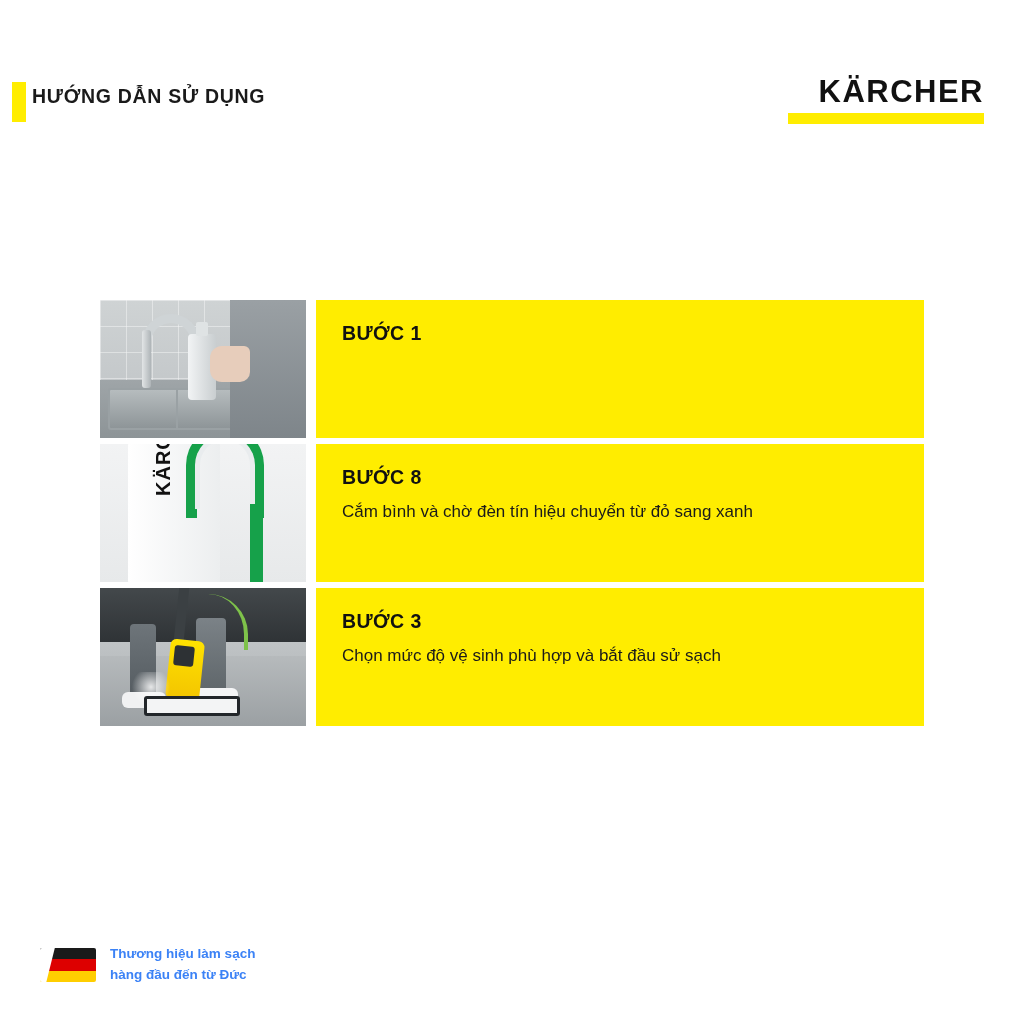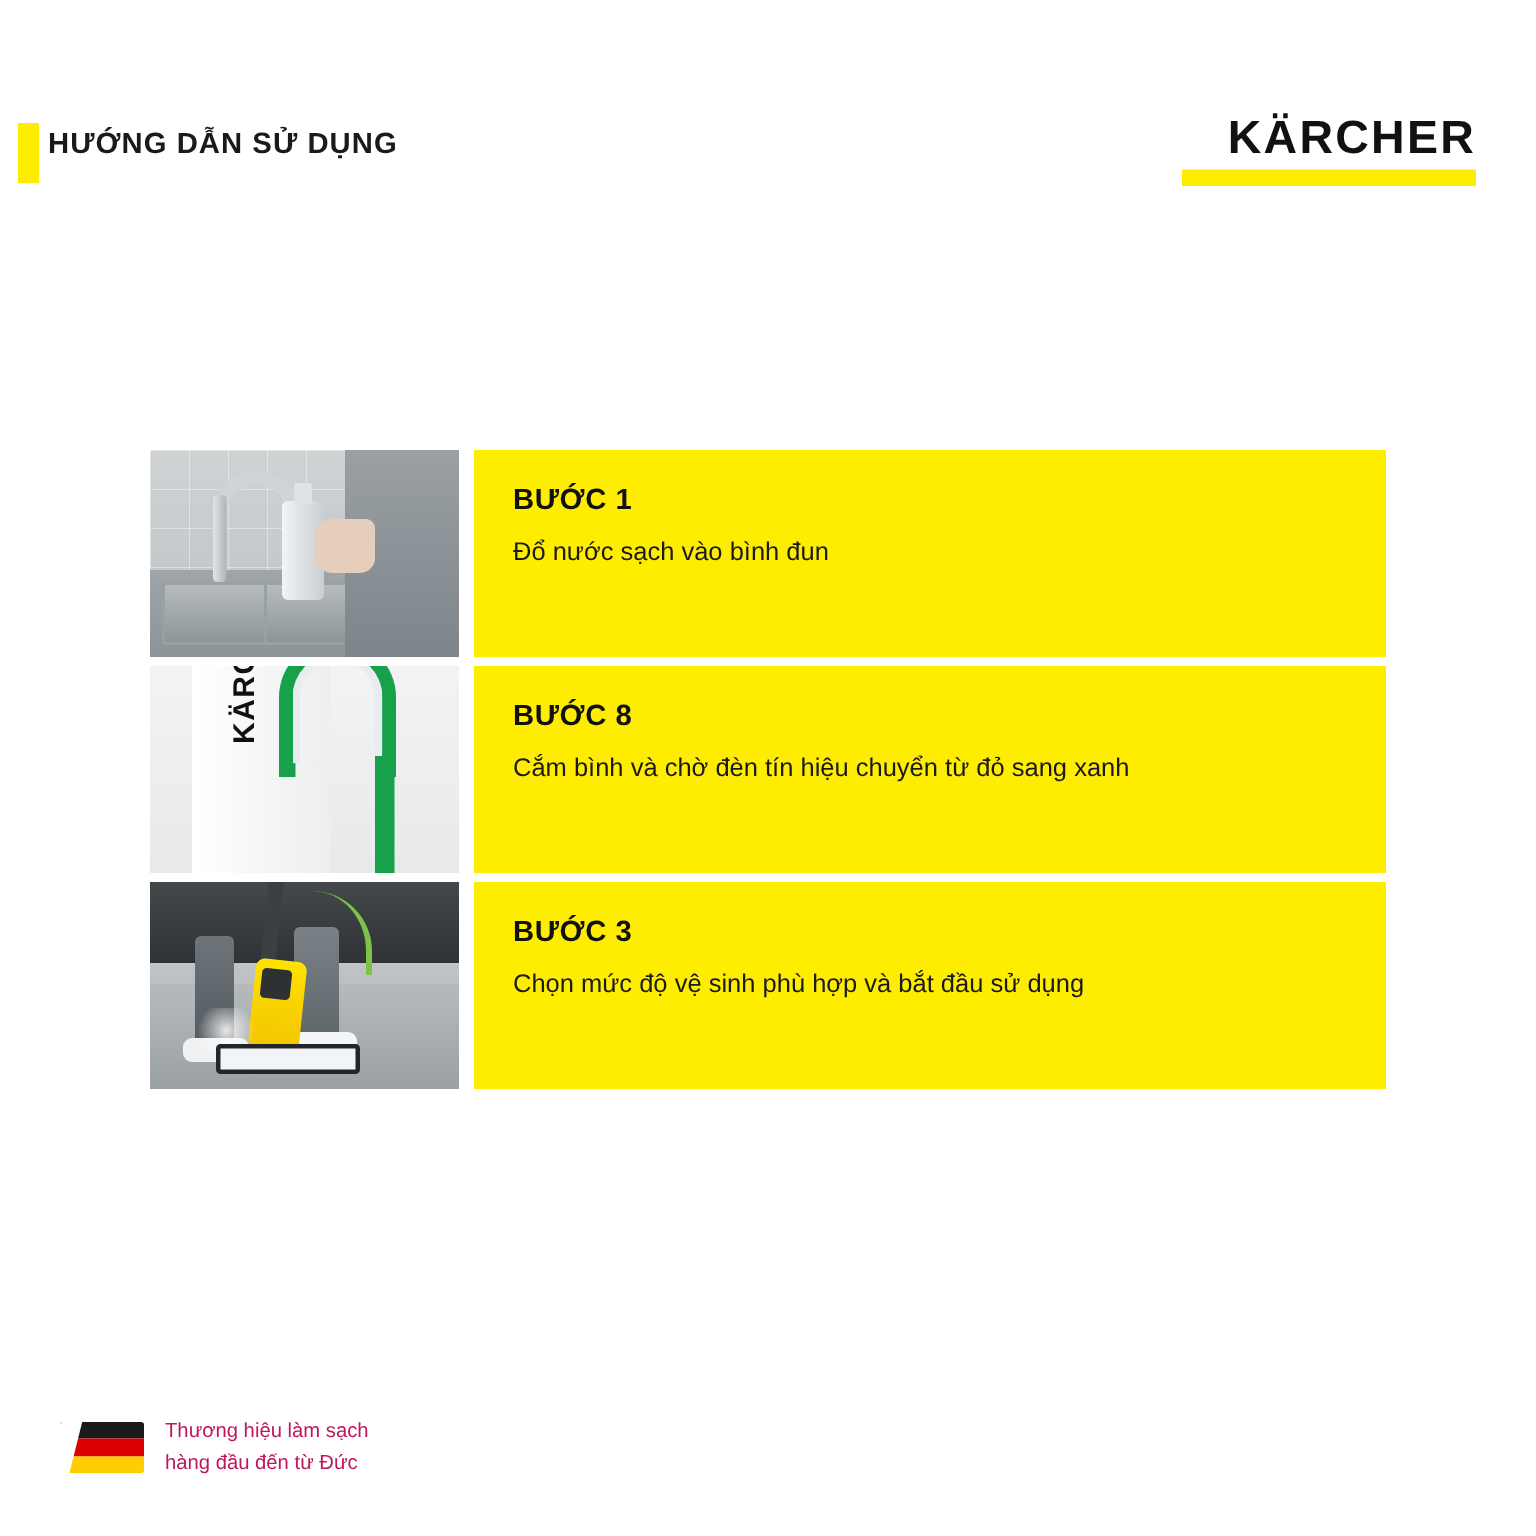--- a/index.html
+++ b/index.html
@@ -268,23 +268,23 @@
   .flag .s { position:absolute; left:0; width:100%; height:33.34%; }
   .flag .s1 { top:0; background:#1a1a1a; }
   .flag .s2 { top:33.34%; background:#dd0000; }
   .flag .s3 { top:66.68%; background:#ffce00; }
   .flag:after{
     content:""; position:absolute; left:-10px; top:-4px; width:20px; height:44px;
     background:#ffffff; transform: rotate(14deg);
   }
   .footer-text {
     font-size: 13.5px;
-    color: #be185d;
+    color: #3b82f6;
     line-height: 1.55;
-    font-weight: 400;
+    font-weight: 700;
   }
 </style>
 </head>
 <body>
 
 <div class="page">
 
   <div class="header">
     <div class="header-accent"></div>
     <div class="header-title">HƯỚNG DẪN SỬ DỤNG</div>
@@ -302,21 +302,20 @@
         <div class="counter"></div>
         <div class="sink"></div>
         <div class="tap-arc"></div>
         <div class="tap"></div>
         <div class="arm"></div>
         <div class="bottle"></div>
         <div class="hand"></div>
       </div>
       <div class="panel">
         <div class="step-title">BƯỚC 1</div>
-        <div class="step-desc">Đổ nước sạch vào bình đun</div>
       </div>
     </div>
 
     <div class="step-row r2">
       <div class="thumb img2">
         <div class="body"></div>
         <div class="hose"></div>
         <div class="hose-in"></div>
         <div class="pole"></div>
         <div class="vtext">KÄRCHER</div>
@@ -337,21 +336,21 @@
         <div class="shoeR"></div>
         <div class="cord"></div>
         <div class="mop-handle"></div>
         <div class="mop-body"></div>
         <div class="mop-panel"></div>
         <div class="steam"></div>
         <div class="mop-head"></div>
       </div>
       <div class="panel">
         <div class="step-title">BƯỚC 3</div>
-        <div class="step-desc">Chọn mức độ vệ sinh phù hợp và bắt đầu sử dụng</div>
+        <div class="step-desc">Chọn mức độ vệ sinh phù hợp và bắt đầu sử sạch</div>
       </div>
     </div>
 
   </div>
 
   <div class="footer">
     <div class="flag">
       <div class="s s1"></div>
       <div class="s s2"></div>
       <div class="s s3"></div>

